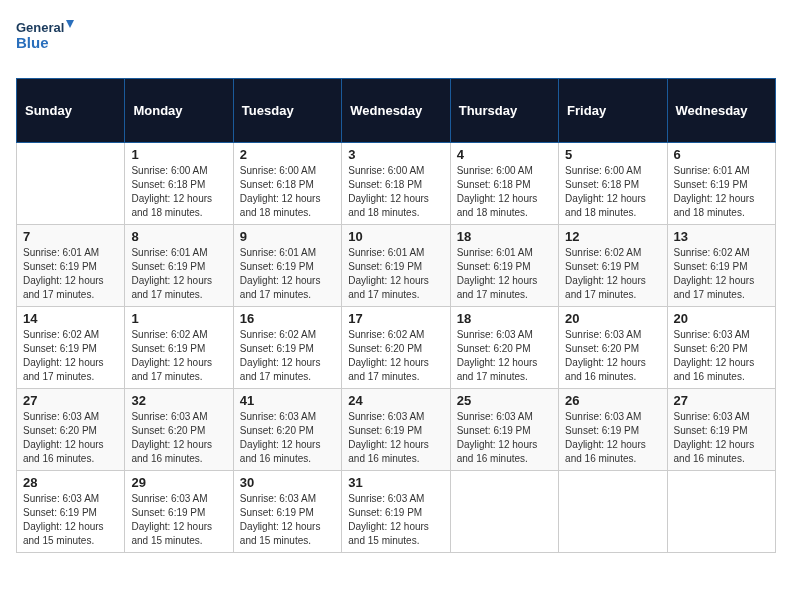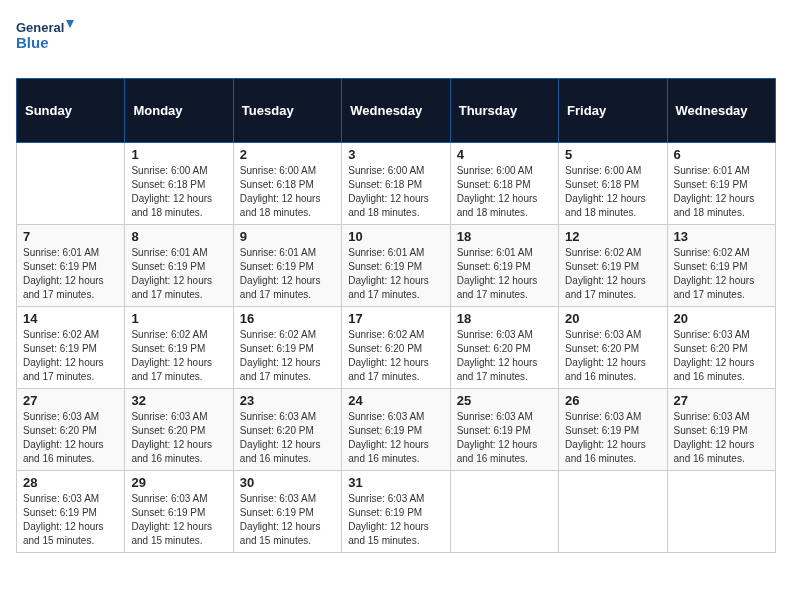--- a/index.html
+++ b/index.html
@@ -193,21 +193,21 @@
       <tr>
         <td>
           <div class="day-number">27</div>
           <div class="day-info">Sunrise: 6:03 AM<br>Sunset: 6:20 PM<br>Daylight: 12 hours<br>and 16 minutes.</div>
         </td>
         <td>
           <div class="day-number">32</div>
           <div class="day-info">Sunrise: 6:03 AM<br>Sunset: 6:20 PM<br>Daylight: 12 hours<br>and 16 minutes.</div>
         </td>
         <td>
-          <div class="day-number">23</div>
+          <div class="day-number">41</div>
           <div class="day-info">Sunrise: 6:03 AM<br>Sunset: 6:20 PM<br>Daylight: 12 hours<br>and 16 minutes.</div>
         </td>
         <td>
           <div class="day-number">24</div>
           <div class="day-info">Sunrise: 6:03 AM<br>Sunset: 6:19 PM<br>Daylight: 12 hours<br>and 16 minutes.</div>
         </td>
         <td>
           <div class="day-number">25</div>
           <div class="day-info">Sunrise: 6:03 AM<br>Sunset: 6:19 PM<br>Daylight: 12 hours<br>and 16 minutes.</div>
         </td>

